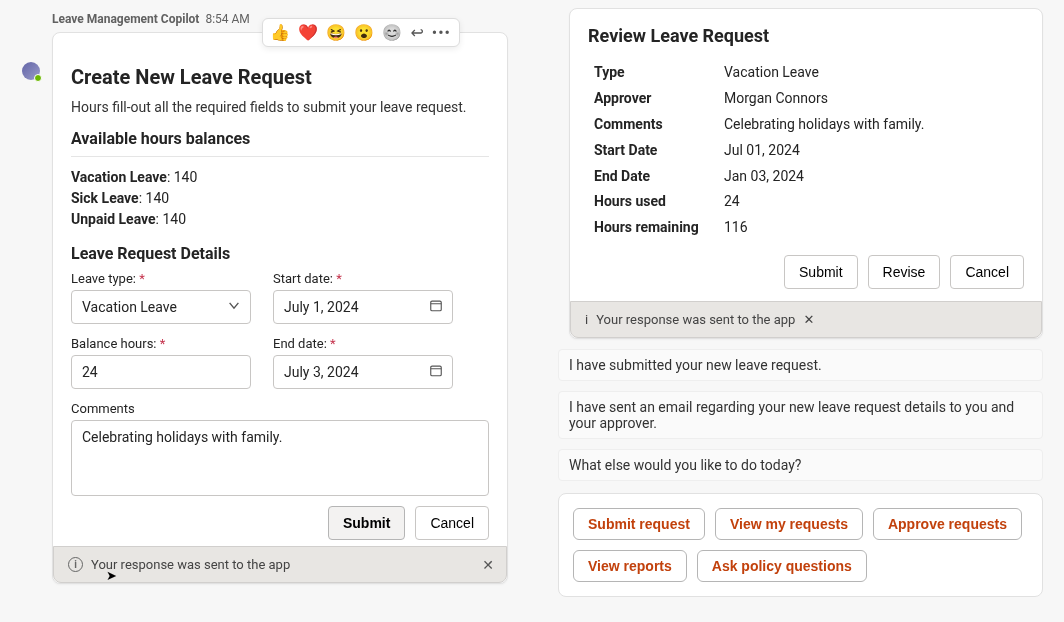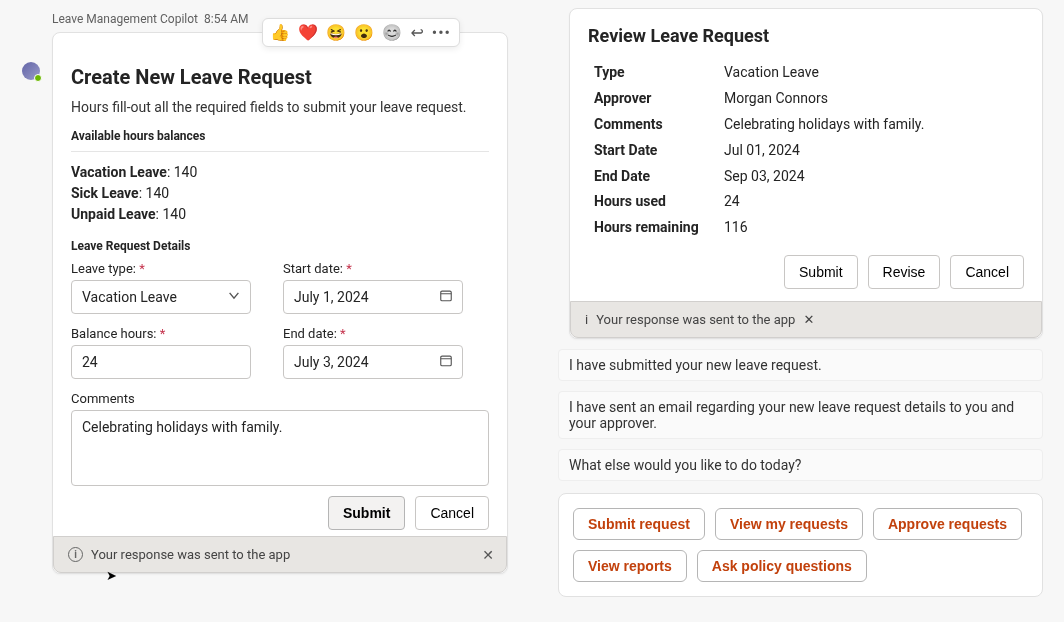--- a/index.html
+++ b/index.html
@@ -24,21 +24,21 @@
     width: 485px;
   }
   .msg-header {
     display: flex;
     align-items: center;
     gap: 6px;
     font-size: 12px;
     color: #616161;
     padding: 4px 0 6px 36px;
   }
-  .msg-header .sender { font-weight: 400; }
+  .msg-header .sender { font-weight: 700; }
   .avatar-group {
     position: absolute;
     left: 6px;
     top: 54px;
   }
   .avatar-circle {
     width: 18px; height: 18px;
     border-radius: 50%;
     background: linear-gradient(135deg,#6264a7,#9a9cc9);
     display:inline-block;
@@ -77,34 +77,34 @@
     font-weight:700;
     margin-bottom:10px;
     margin-top:14px;
   }
   .card p.intro {
     font-size:14px;
     color:#333;
     margin-bottom:14px;
   }
   .section-head {
-    font-size:12px;
+    font-size:16px;
     font-weight:700;
     margin:4px 0 8px 0;
   }
   .divider {
     border:none;
     border-top:1px solid #e5e5e5;
     margin:2px 0 10px 0;
   }
   .balances div { font-size:14px; line-height:1.5; }
   .balances b { font-weight:700; }
   .form-row {
     display:flex;
-    gap:32px;
+    gap:22px;
     margin-bottom:12px;
   }
   .form-col { flex:1; }
   .form-col.narrow { max-width:180px; }
   label.fld {
     display:block;
     font-size:13px;
     margin-bottom:4px;
     color:#242424;
   }
@@ -341,21 +341,21 @@
       <div class="kv-row">
           <span class="k">Comments</span>
           <span class="v">Celebrating holidays with family.</span>
         </div>
       <div class="kv-row">
           <span class="k">Start Date</span>
           <span class="v">Jul 01, 2024</span>
         </div>
       <div class="kv-row">
           <span class="k">End Date</span>
-          <span class="v">Sep 03, 2024</span>
+          <span class="v">Jan 03, 2024</span>
         </div>
       <div class="kv-row">
           <span class="k">Hours used</span>
           <span class="v">24</span>
         </div>
       <div class="kv-row">
           <span class="k">Hours remaining</span>
           <span class="v">116</span>
         </div>
     </div>

